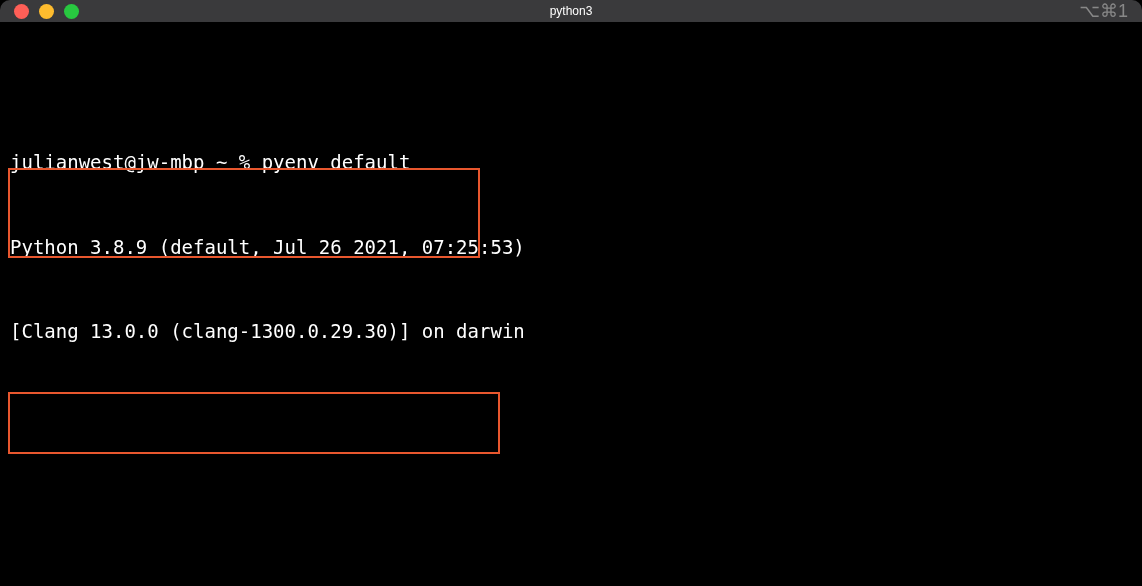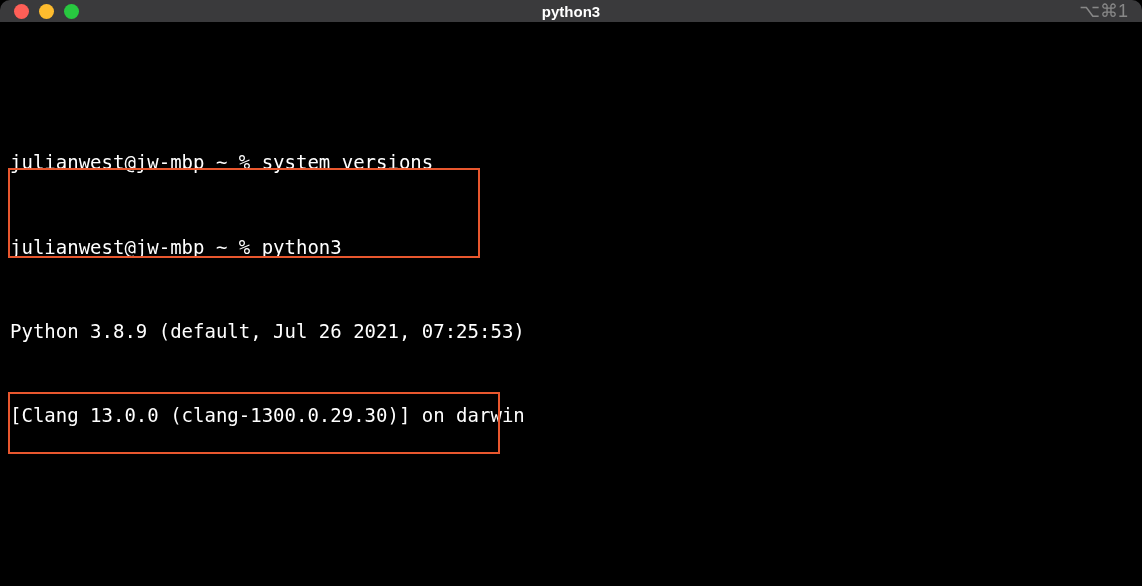--- a/index.html
+++ b/index.html
@@ -41,22 +41,22 @@
       border-radius: 50%;
     }
     .red { background: #ff5f57; }
     .yellow { background: #febc2e; }
     .green { background: #28c840; }
     .window-title {
       position: absolute;
       left: 50%;
       transform: translateX(-50%);
       color: #ffffff;
-      font-size: 15px;
-      font-weight: 700;
+      font-size: 12px;
+      font-weight: 400;
       font-family: -apple-system, BlinkMacSystemFont, sans-serif;
       text-align: center;
     }
     .shortcut {
       margin-left: auto;
       color: #888;
       font-size: 18px;
       font-family: -apple-system, BlinkMacSystemFont, sans-serif;
     }
     .terminal-body {
@@ -100,22 +100,21 @@
       <div class="traffic-light red"></div>
       <div class="traffic-light yellow"></div>
       <div class="traffic-light green"></div>
     </div>
     <div class="window-title">python3</div>
     <div class="shortcut">⌥⌘1</div>
   </div>
   <div class="terminal-body">
     <div class="highlight-box hb1"></div>
     <div class="highlight-box hb2"></div>
-    <span class="line">julianwest@jw-mbp ~ % system versions</span>
-    <span class="line">julianwest@jw-mbp ~ % python3</span>
+    <span class="line">julianwest@jw-mbp ~ % pyenv default</span>
     <span class="line">Python 3.8.9 (default, Jul 26 2021, 07:25:53) </span>
     <span class="line">[Clang 13.0.0 (clang-1300.0.29.30)] on darwin</span>
     
     
     
     
     
     
     
   </div>

